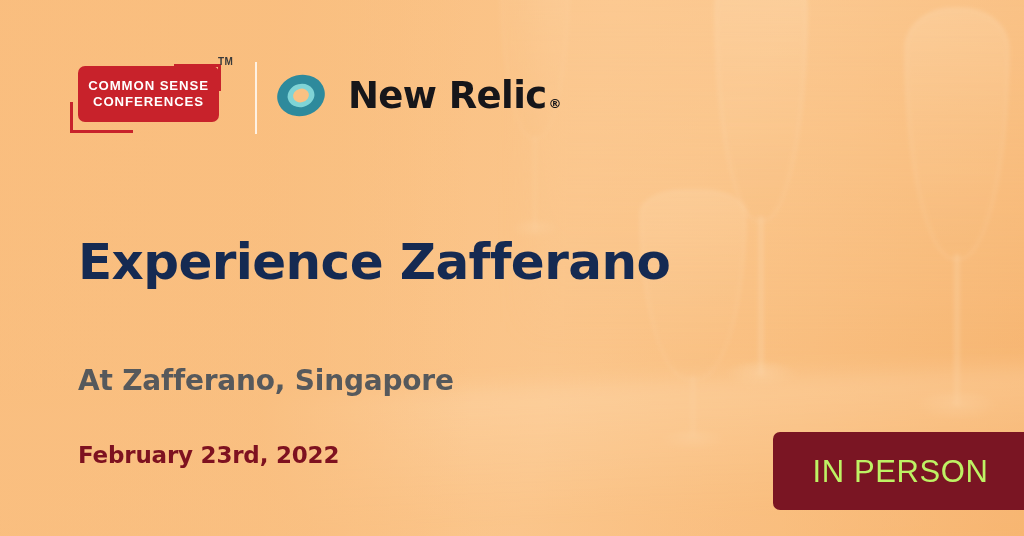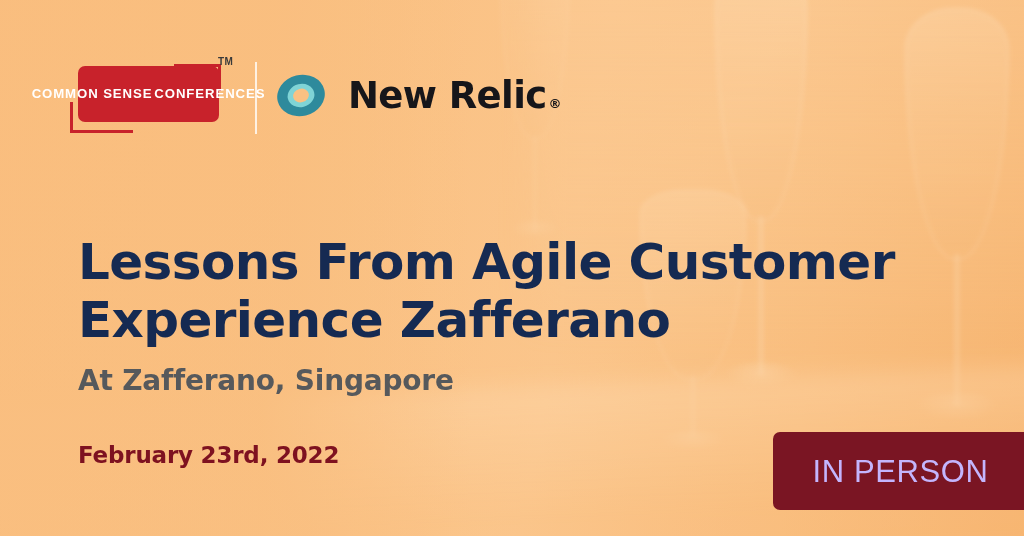--- a/index.html
+++ b/index.html
@@ -135,21 +135,21 @@
   }
   #cs-plate {
     position: absolute;
     left: 8px;
     top: 14px;
     width: 141px;
     height: 56px;
     background: #c8222b;
     border-radius: 7px;
     display: flex;
-    flex-direction: row;
+    flex-direction: column;
     align-items: center;
     justify-content: center;
     gap: 2px;
   }
   .cs-line {
     color: #ffffff;
     font-family: "Liberation Sans", sans-serif;
     font-weight: bold;
     font-size: 13.2px;
     letter-spacing: 0.9px;
@@ -269,21 +269,21 @@
     top: 432px;
     width: 255px;
     height: 78px;
     background: #7a1523;
     border-radius: 7px 0 0 7px;
     display: flex;
     align-items: center;
     justify-content: center;
   }
   #in-person-label {
-    color: #c4b5fd;
+    color: #bef264;
     font-family: "Liberation Sans", sans-serif;
     font-size: 31px;
     letter-spacing: 0.6px;
     line-height: 1;
     white-space: nowrap;
   }
 </style>
 </head>
 <body>
 
@@ -344,21 +344,20 @@
           </g>
         </svg>
         <div id="nr-wordmark">
           <span>New Relic</span>
           <span id="nr-reg">®</span>
         </div>
       </div>
     </div>
 
     <h1 id="headline">
-      <span class="hl-line">Lessons From Agile Customer</span>
       <span class="hl-line">Experience Zafferano</span>
     </h1>
 
     <div id="subtitle">At Zafferano, Singapore</div>
 
     <div id="event-date">February 23rd, 2022</div>
 
     <div id="in-person-badge">
       <span id="in-person-label">IN PERSON</span>
     </div>

